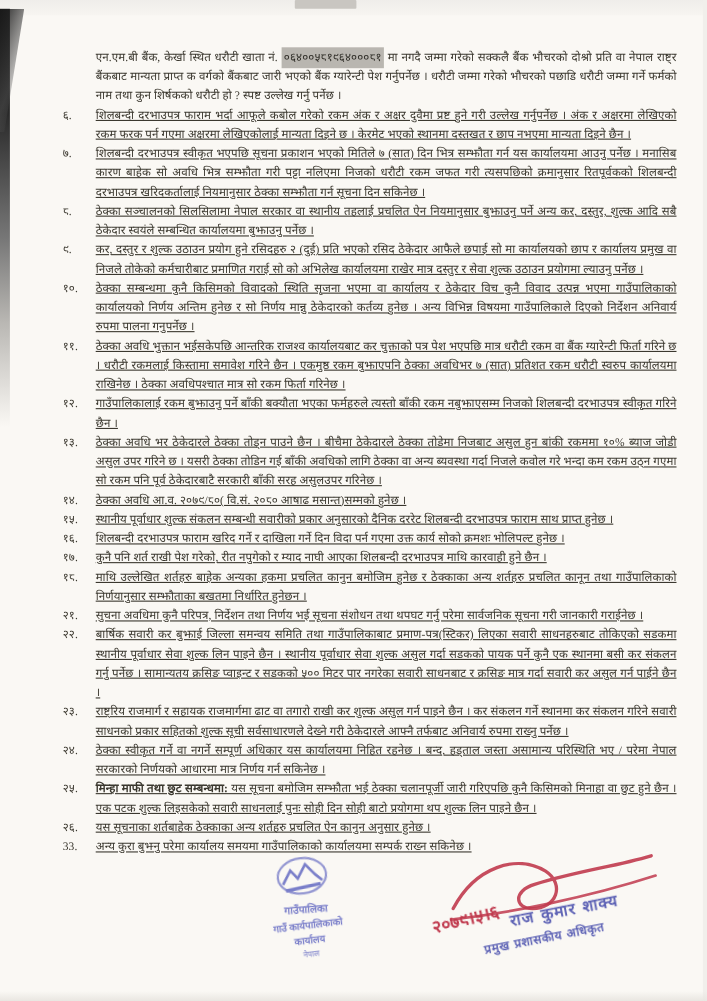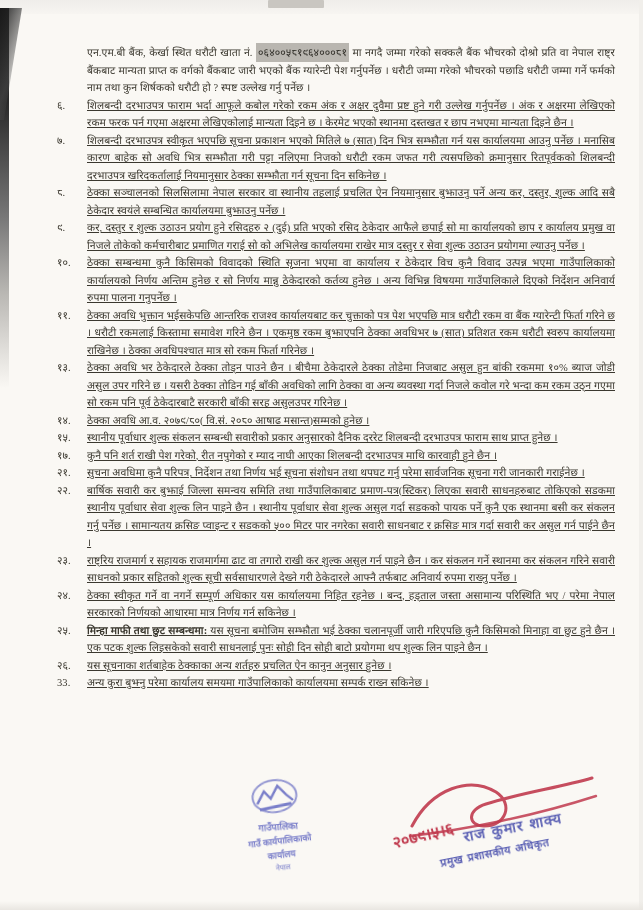--- a/index.html
+++ b/index.html
@@ -88,34 +88,46 @@
       </li>
       <li>
         <span class="tnum">१०.</span>
         <span class="ttext">ठेक्का सम्बन्धमा कुनै किसिमको विवादको स्थिति सृजना भएमा वा कार्यालय र ठेकेदार विच कुनै विवाद उत्पन्न भएमा गाउँपालिकाको कार्यालयको निर्णय अन्तिम हुनेछ र सो निर्णय मान्नु ठेकेदारको कर्तव्य हुनेछ । अन्य विभिन्न विषयमा गाउँपालिकाले दिएको निर्देशन अनिवार्य रुपमा पालना गनुपर्नेछ ।</span>
       </li>
       <li>
         <span class="tnum">११.</span>
         <span class="ttext">ठेक्का अवधि भुक्तान भईसकेपछि आन्तरिक राजश्व कार्यालयबाट कर चुक्ताको पत्र पेश भएपछि मात्र धरौटी रकम वा बैंक ग्यारेन्टी फिर्ता गरिने छ । धरौटी रकमलाई किस्तामा समावेश गरिने छैन । एकमुष्ठ रकम बुझाएपनि ठेक्का अवधिभर ७ (सात) प्रतिशत रकम धरौटी स्वरुप कार्यालयमा राखिनेछ । ठेक्का अवधिपश्चात मात्र सो रकम फिर्ता गरिनेछ ।</span>
       </li>
       <li>
+        <span class="tnum">१२.</span>
+        <span class="ttext">गाउँपालिकालाई रकम बुझाउनु पर्ने बाँकी बक्यौता भएका फर्महरुले त्यस्तो बाँकी रकम नबुझाएसम्म निजको शिलबन्दी दरभाउपत्र स्वीकृत गरिने छैन ।</span>
+      </li>
+      <li>
         <span class="tnum">१३.</span>
         <span class="ttext">ठेक्का अवधि भर ठेकेदारले ठेक्का तोड्न पाउने छैन । बीचैमा ठेकेदारले ठेक्का तोडेमा निजबाट असुल हुन बांकी रकममा १०% ब्याज जोडी असुल उपर गरिने छ । यसरी ठेक्का तोडिन गई बाँकी अवधिको लागि ठेक्का वा अन्य ब्यवस्था गर्दा निजले कवोल गरे भन्दा कम रकम उठ्न गएमा सो रकम पनि पूर्व ठेकेदारबाटै सरकारी बाँकी सरह असुलउपर गरिनेछ ।</span>
       </li>
       <li>
         <span class="tnum">१४.</span>
         <span class="ttext">ठेक्का अवधि आ.व. २०७९/८०( वि.सं. २०८० आषाढ मसान्त)सम्मको हुनेछ ।</span>
       </li>
       <li>
         <span class="tnum">१५.</span>
         <span class="ttext">स्थानीय पूर्वाधार शुल्क संकलन सम्बन्धी सवारीको प्रकार अनुसारको दैनिक दररेट शिलबन्दी दरभाउपत्र फाराम साथ प्राप्त हुनेछ ।</span>
       </li>
       <li>
+        <span class="tnum">१६.</span>
+        <span class="ttext">शिलबन्दी दरभाउपत्र फाराम खरिद गर्ने र दाखिला गर्ने दिन विदा पर्न गएमा उक्त कार्य सोको क्रमशः भोलिपल्ट हुनेछ ।</span>
+      </li>
+      <li>
         <span class="tnum">१७.</span>
         <span class="ttext">कुनै पनि शर्त राखी पेश गरेको, रीत नपुगेको र म्याद नाघी आएका शिलबन्दी दरभाउपत्र माथि कारवाही हुने छैन ।</span>
+      </li>
+      <li>
+        <span class="tnum">१८.</span>
+        <span class="ttext">माथि उल्लेखित शर्तहरु बाहेक अन्यका हकमा प्रचलित कानुन बमोजिम हुनेछ र ठेक्काका अन्य शर्तहरु प्रचलित कानून तथा गाउँपालिकाको निर्णयानुसार सम्झौताका बखतमा निर्धारित हुनेछन ।</span>
       </li>
       <li>
         <span class="tnum">२१.</span>
         <span class="ttext">सुचना अवधिमा कुनै परिपत्र, निर्देशन तथा निर्णय भई सूचना संशोधन तथा थपघट गर्नु परेमा सार्वजनिक सूचना गरी जानकारी गराईनेछ ।</span>
       </li>
       <li>
         <span class="tnum">२२.</span>
         <span class="ttext">बार्षिक सवारी कर बुझाई जिल्ला समन्वय समिति तथा गाउँपालिकाबाट प्रमाण-पत्र(स्टिकर) लिएका सवारी साधनहरुबाट तोकिएको सडकमा स्थानीय पूर्वाधार सेवा शुल्क लिन पाइने छैन । स्थानीय पूर्वाधार सेवा शुल्क असुल गर्दा सडकको पायक पर्ने कुनै एक स्थानमा बसी कर संकलन गर्नु पर्नेछ । सामान्यतय क्रसिङ प्वाइन्ट र सडकको ५०० मिटर पार नगरेका सवारी साधनबाट र क्रसिङ मात्र गर्दा सवारी कर असुल गर्न पाईने छैन ।</span>
       </li>
       <li>

